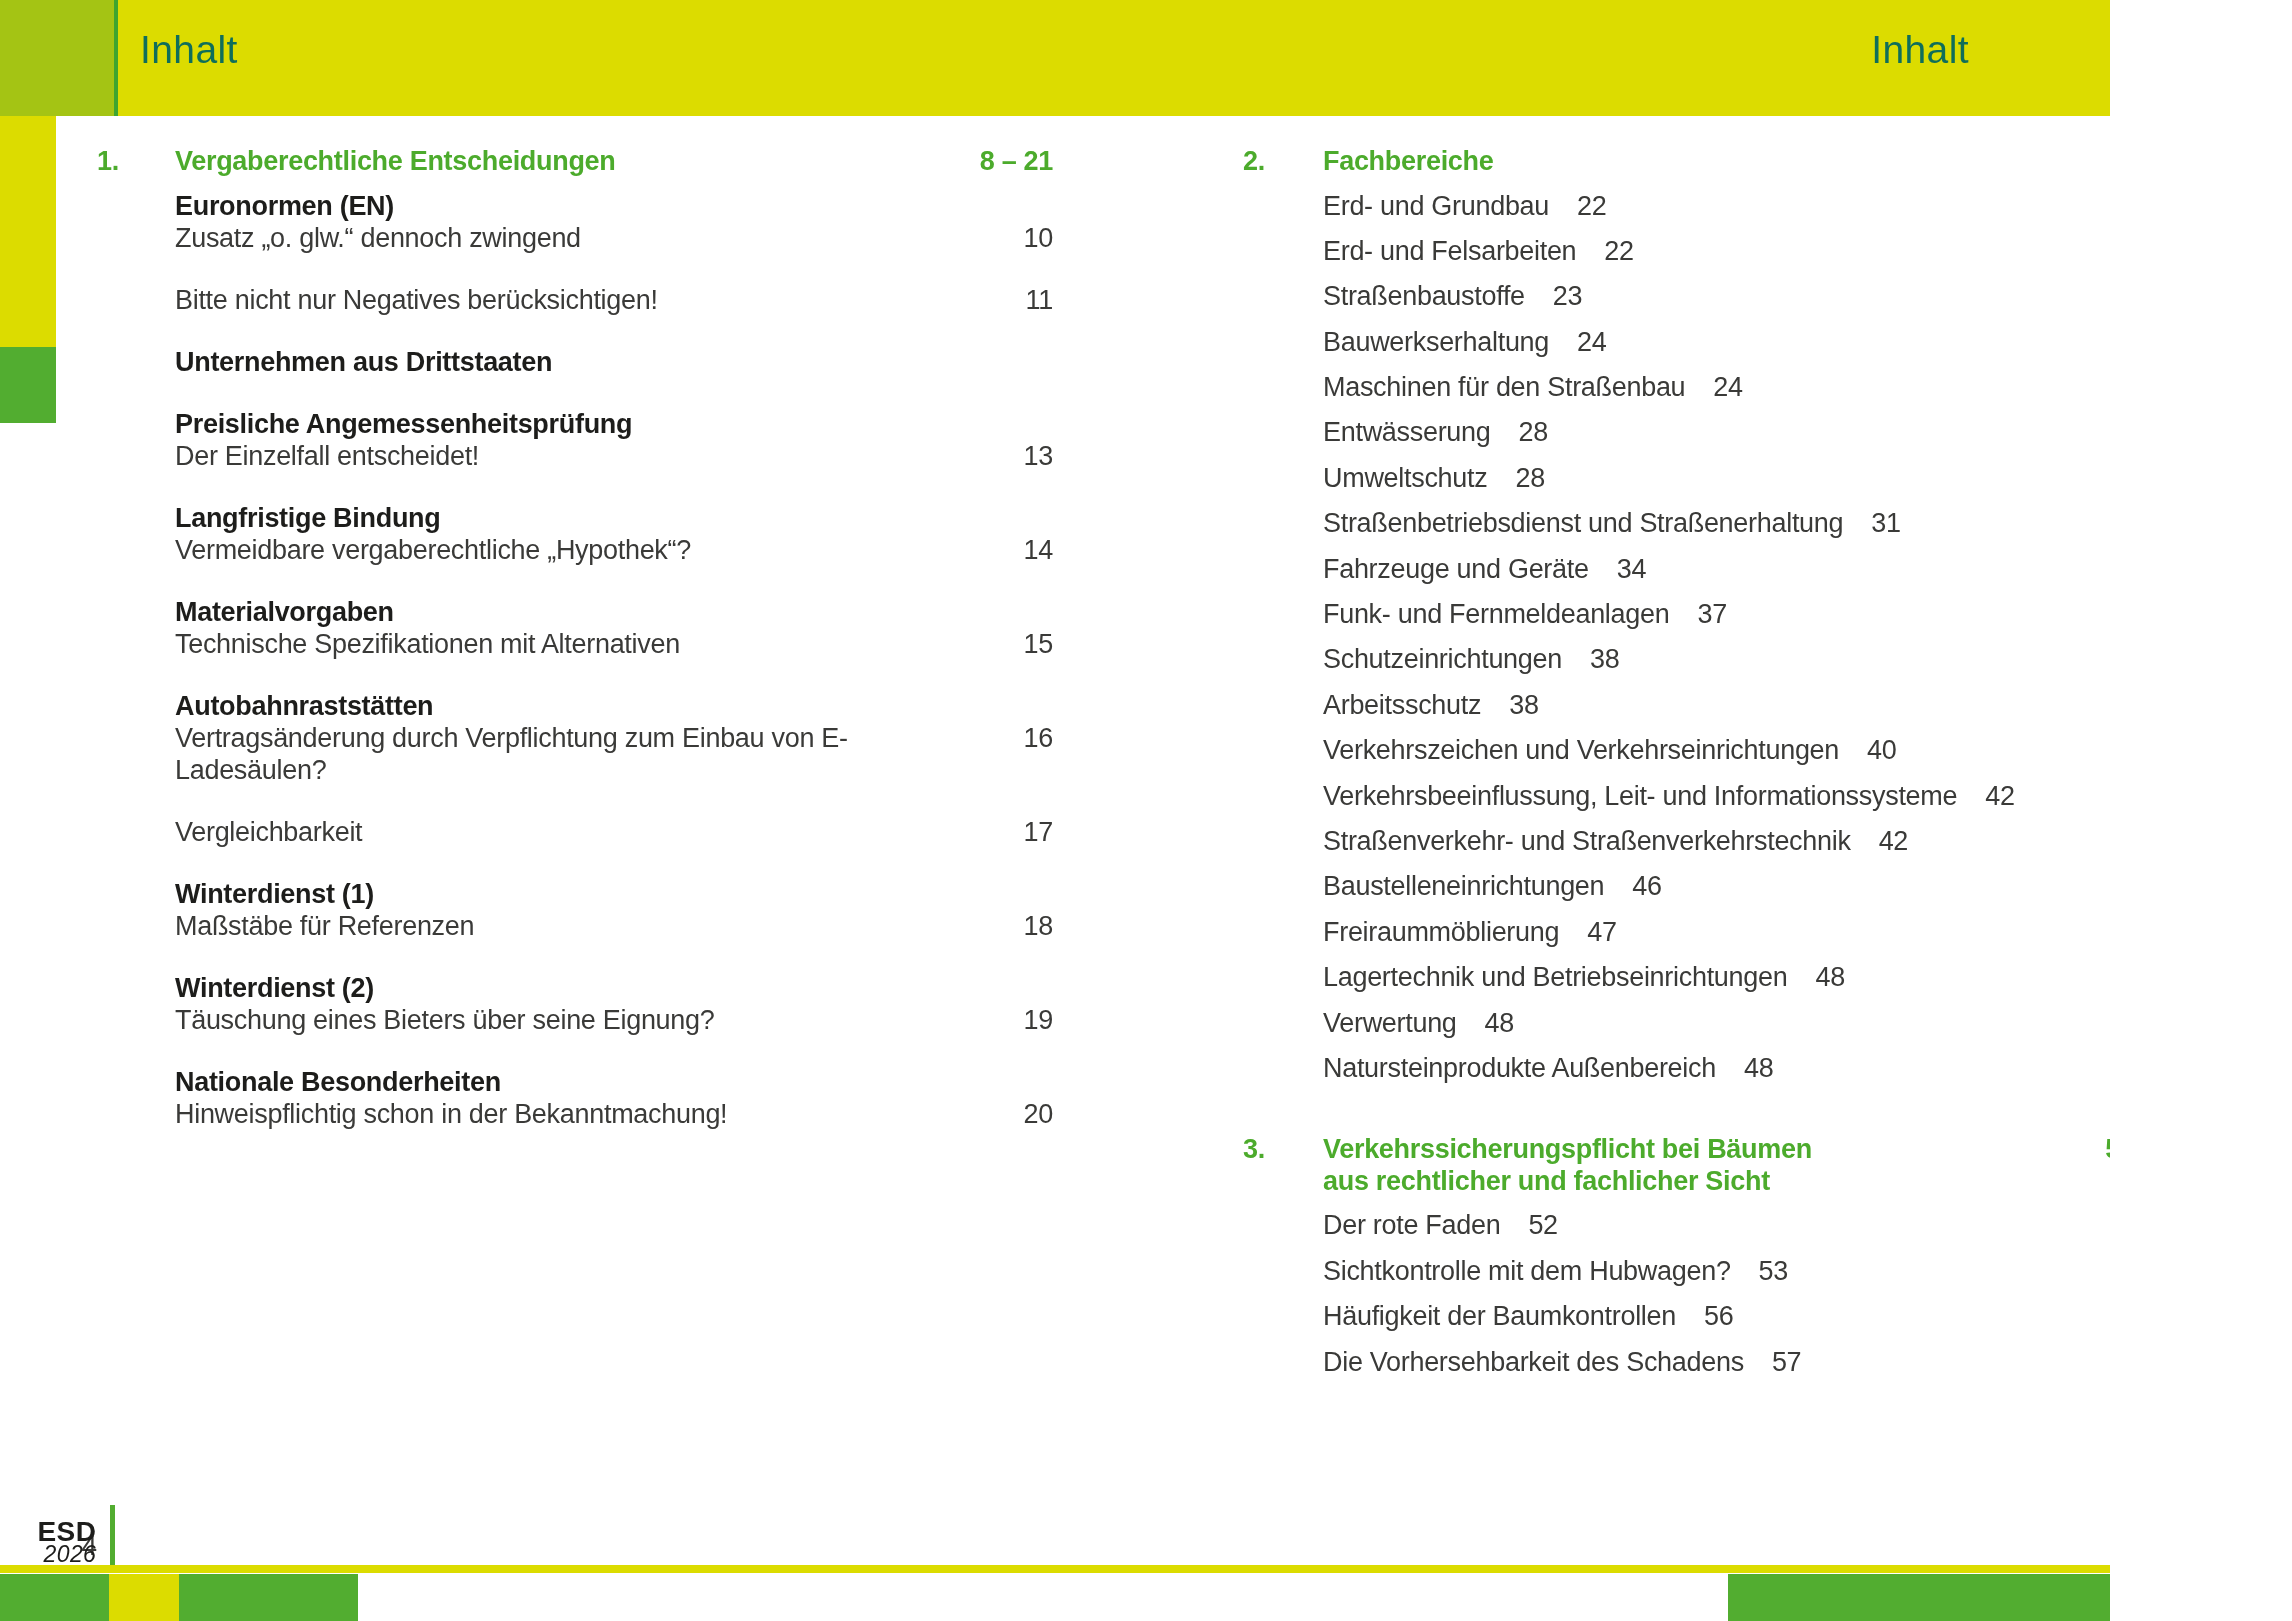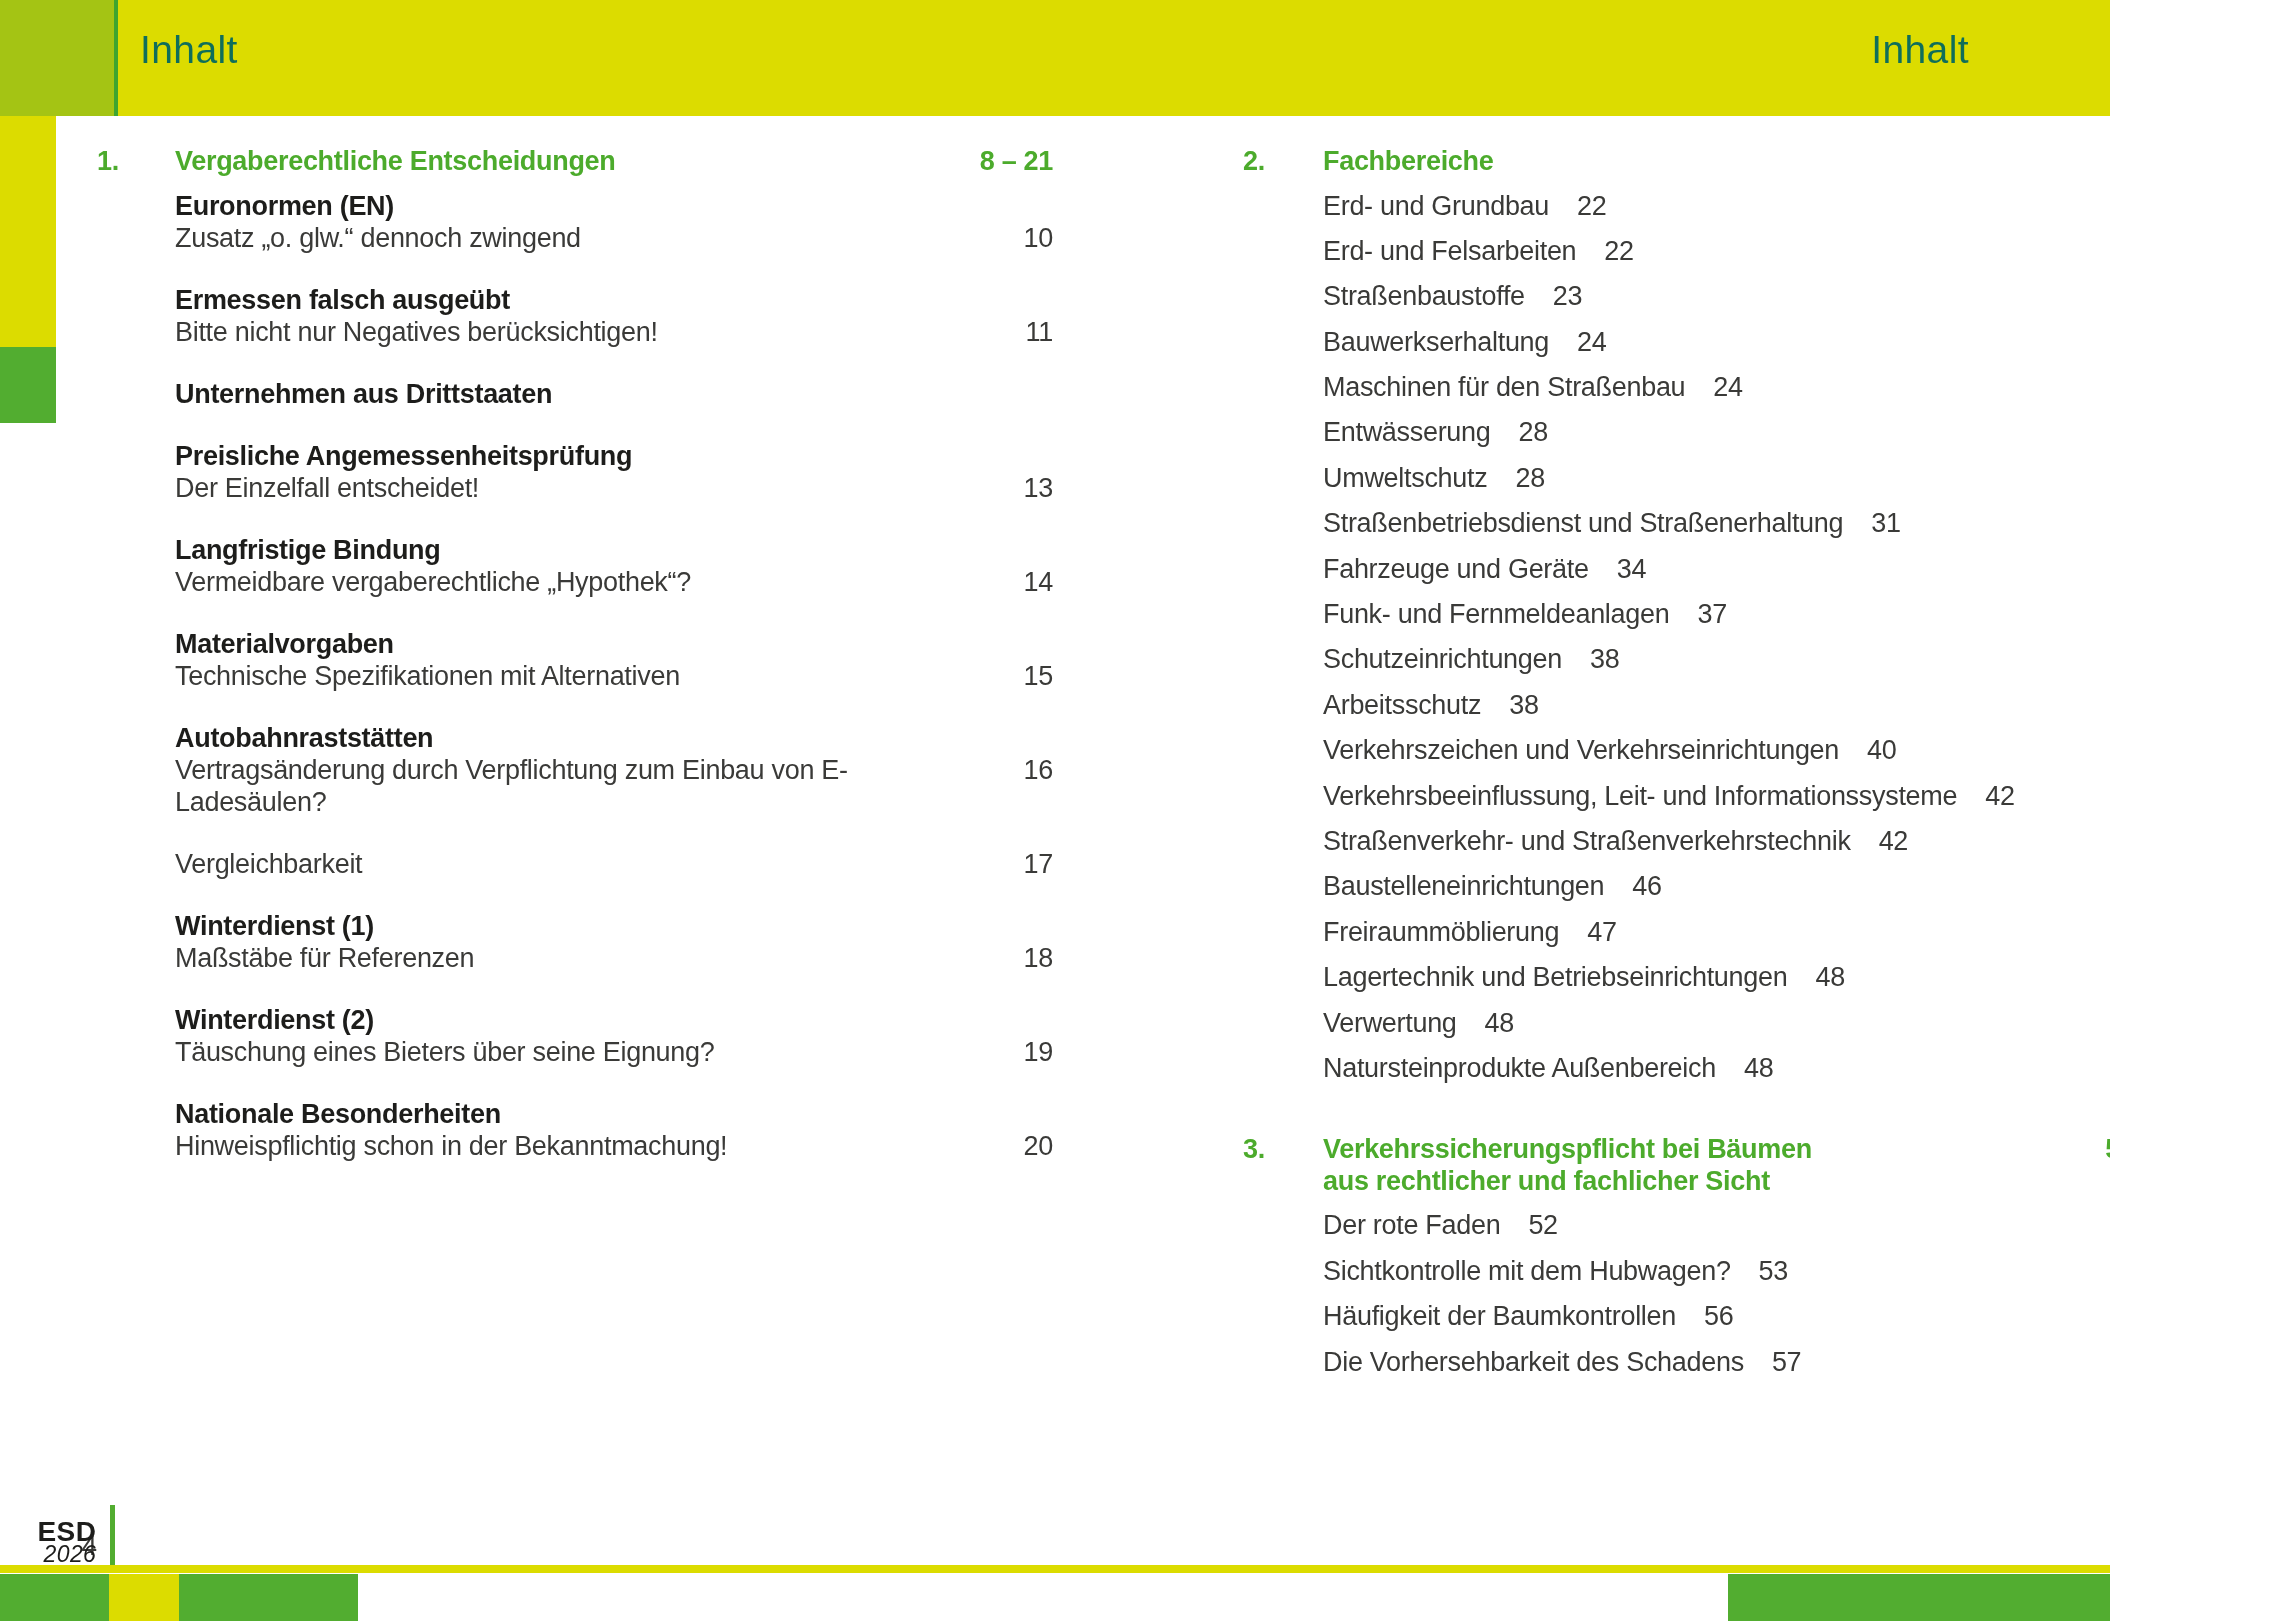--- a/index.html
+++ b/index.html
@@ -81,21 +81,20 @@
         <span class="sec-pages">8 – 21</span>
       </div>
       <div class="entry">
         <div class="entry-title">Euronormen (EN)</div>
         <div class="row">
           <span class="sub">Zusatz „o. glw.“ dennoch zwingend</span>
           <span class="pg">10</span>
         </div>
       </div>
       <div class="entry">
-        <div class="entry-title">Ermessen falsch ausgeübt</div>
         <div class="row">
           <span class="sub">Bitte nicht nur Negatives berücksichtigen!</span>
           <span class="pg">11</span>
         </div>
       </div>
       <div class="entry">
         <div class="entry-title">Unternehmen aus Drittstaaten</div>
       </div>
       <div class="entry">
         <div class="entry-title">Preisliche Angemessenheitsprüfung</div>

